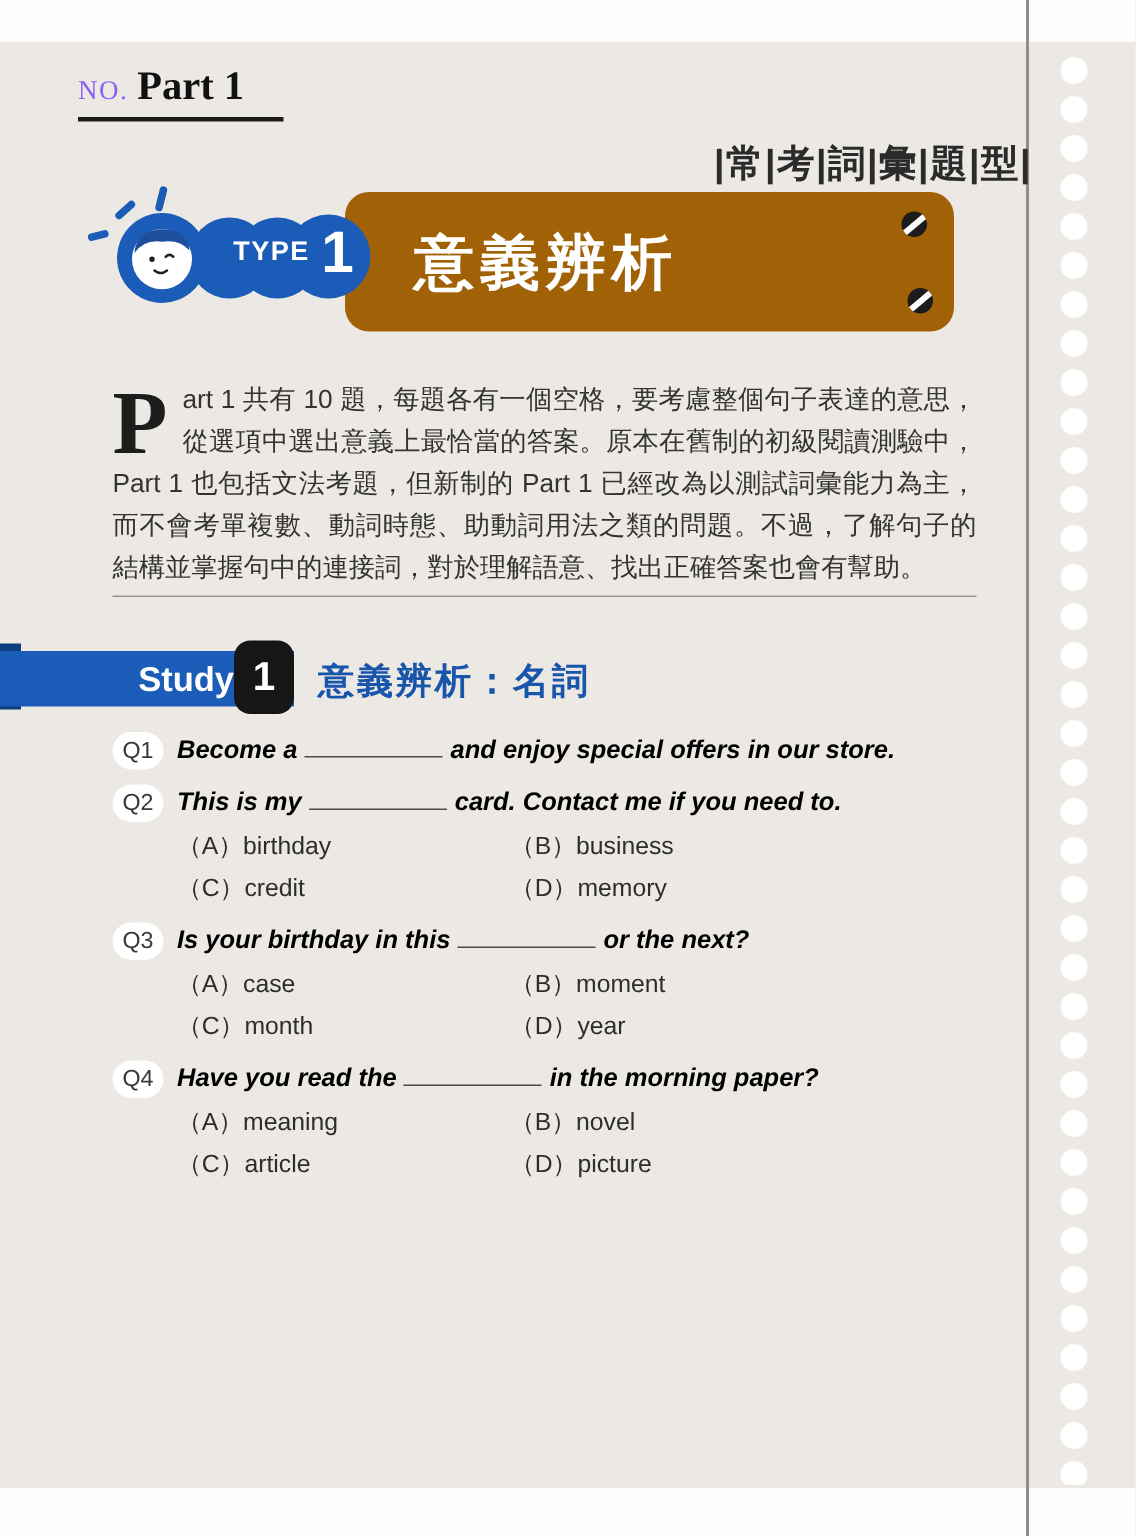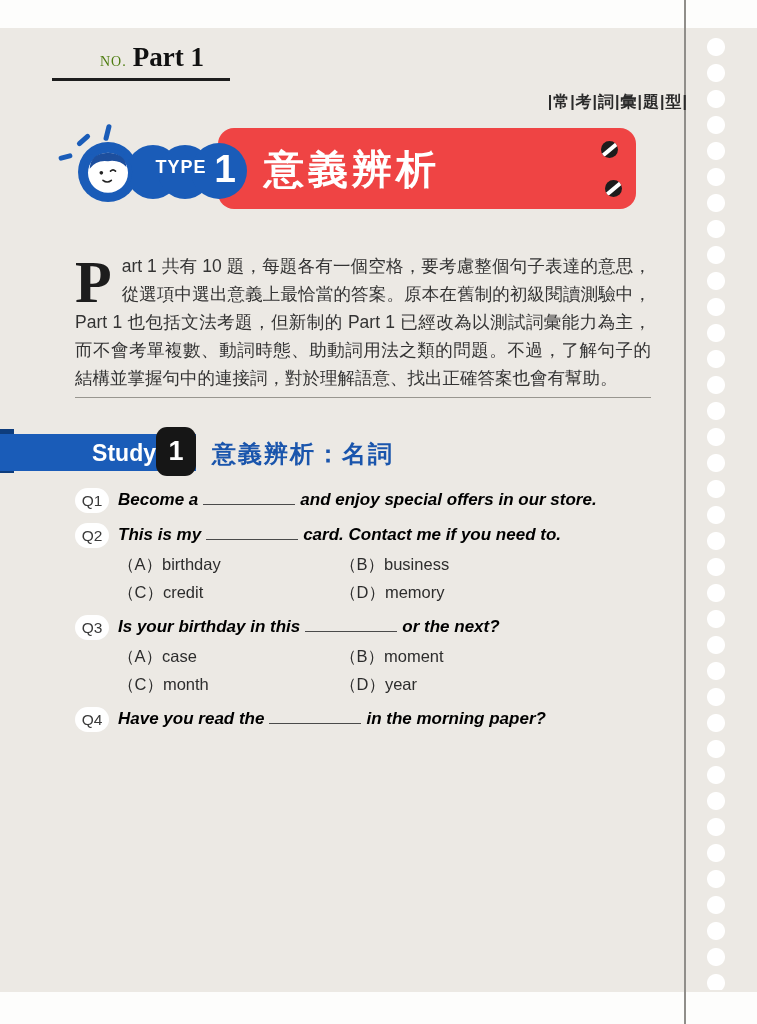--- a/index.html
+++ b/index.html
@@ -27,31 +27,31 @@
     background-size:26px 26px;
     background-repeat:repeat-y;
   }
   
   .no-part {
     position:absolute; left:52px; top:42px;
     border-bottom:3px solid #1d1d1d; padding:0 26px 5px 0;
     font-family:"Liberation Serif","DejaVu Serif",serif;
     white-space:nowrap;
   }
-  .no-label { font-size:14px; letter-spacing:1px; color:#4d7c0f;margin-left:48px; }
+  .no-label { font-size:18px; letter-spacing:1px; color:#8b5cf6; }
   .part-title { font-size:27px; font-weight:bold; color:#111; margin-left:6px; }
   .header-tag {
     position:absolute; right:69px; top:92px;
-    font-size:16px; font-weight:bold; color:#2b2b2b; letter-spacing:1px;
+    font-size:25px; font-weight:bold; color:#2b2b2b; letter-spacing:1px;
   }
   
   .type-banner { position:absolute; left:56px; top:126px; width:580px; height:100px; }
   .gray-bar {
-    position:absolute; left:162px; top:2px; right:0; height:81px;
-    background:#ef4444; border-radius:16px;
+    position:absolute; left:174px; top:2px; right:0; height:93px;
+    background:#a16207; border-radius:16px;
   }
   .gray-bar-title {
     position:absolute; left:46px; top:50%; transform:translateY(-50%);
     font-size:40px; font-weight:bold; color:#ffffff; letter-spacing:4px;
     white-space:nowrap;
   }
   .screw { position:absolute; width:17px; height:17px; border-radius:50%; background:#1c1c1c; overflow:hidden; }
   .screw::after {
     content:""; position:absolute; left:-2px; top:7px; width:21px; height:4px;
     background:#fff; transform:rotate(-40deg);
@@ -214,15 +214,21 @@
       <div class="option"><span class="opt-label">（C）</span><span>month</span></div>
       <div class="option"><span class="opt-label">（D）</span><span>year</span></div>
     </div>
   </div>
 
   <div class="question">
     <div class="q-row">
       <span class="q-badge">Q4</span>
       <span class="q-text"><span>Have you read the</span><span class="blank"></span><span>in the morning paper?</span></span>
     </div>
+    <div class="options">
+      <div class="option"><span class="opt-label">（A）</span><span>meaning</span></div>
+      <div class="option"><span class="opt-label">（B）</span><span>novel</span></div>
+      <div class="option"><span class="opt-label">（C）</span><span>article</span></div>
+      <div class="option"><span class="opt-label">（D）</span><span>picture</span></div>
+    </div>
   </div>
 
 </div>
 
 </body></html>

